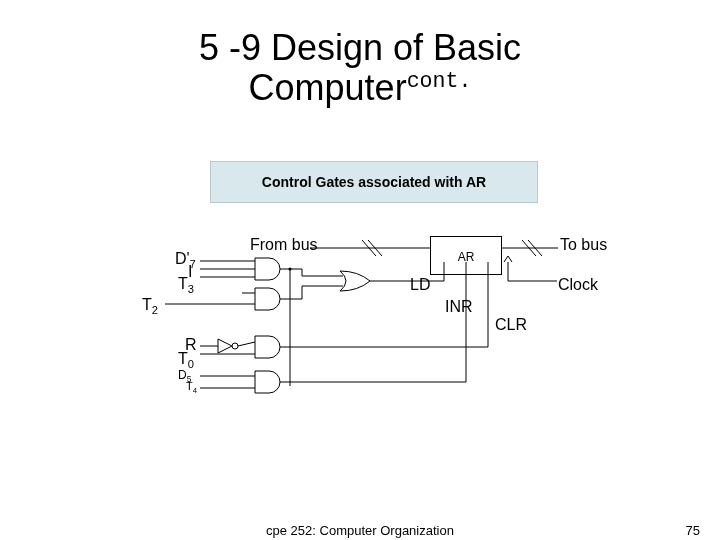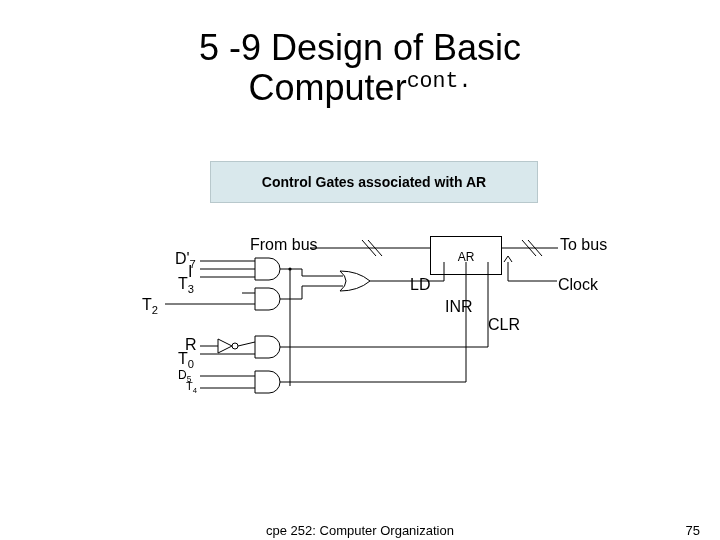--- a/index.html
+++ b/index.html
@@ -102,21 +102,21 @@
     <div class="ar-box" style="left:300px; top:10px; width:70px; height:24px;">
       <span>AR</span>
     </div>
 
     <div class="lbl" style="left:120px; top:10px;">From bus</div>
     <div class="lbl" style="left:430px; top:10px;">To bus</div>
     <div class="lbl" style="left:428px; top:50px;">Clock</div>
 
     <div class="lbl" style="left:280px; top:50px;">LD</div>
     <div class="lbl" style="left:315px; top:72px;">INR</div>
-    <div class="lbl" style="left:358px; top:90px;">CLR</div>
+    <div class="lbl" style="left:358px; top:90px;padding-left:7px;">CLR</div>
 
     <svg width="500" height="200" style="position:absolute;left:0;top:0;">
 
       <line x1="180" y1="22" x2="300" y2="22" stroke="#000" stroke-width="1"></line>
       <line x1="232" y1="14" x2="246" y2="30" stroke="#000" stroke-width="1"></line>
       <line x1="238" y1="14" x2="252" y2="30" stroke="#000" stroke-width="1"></line>
 
       <line x1="372" y1="22" x2="428" y2="22" stroke="#000" stroke-width="1"></line>
       <line x1="392" y1="14" x2="406" y2="30" stroke="#000" stroke-width="1"></line>
       <line x1="398" y1="14" x2="412" y2="30" stroke="#000" stroke-width="1"></line>

